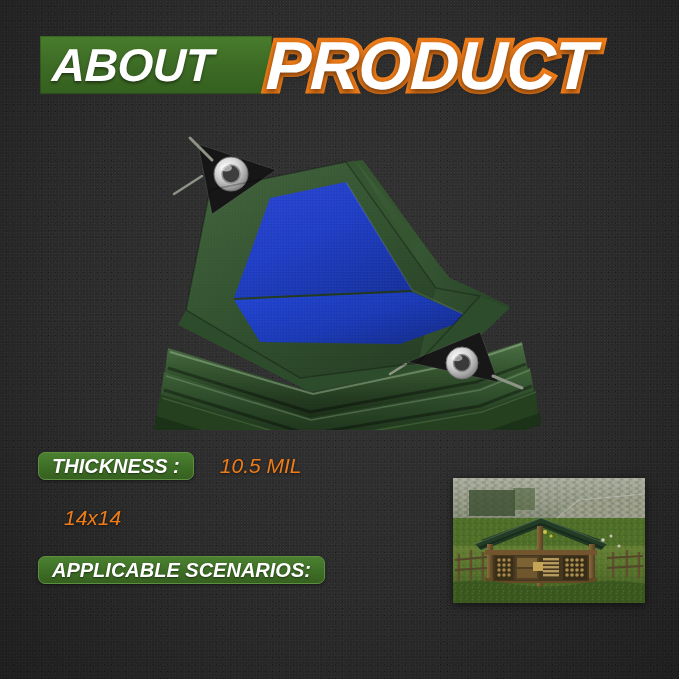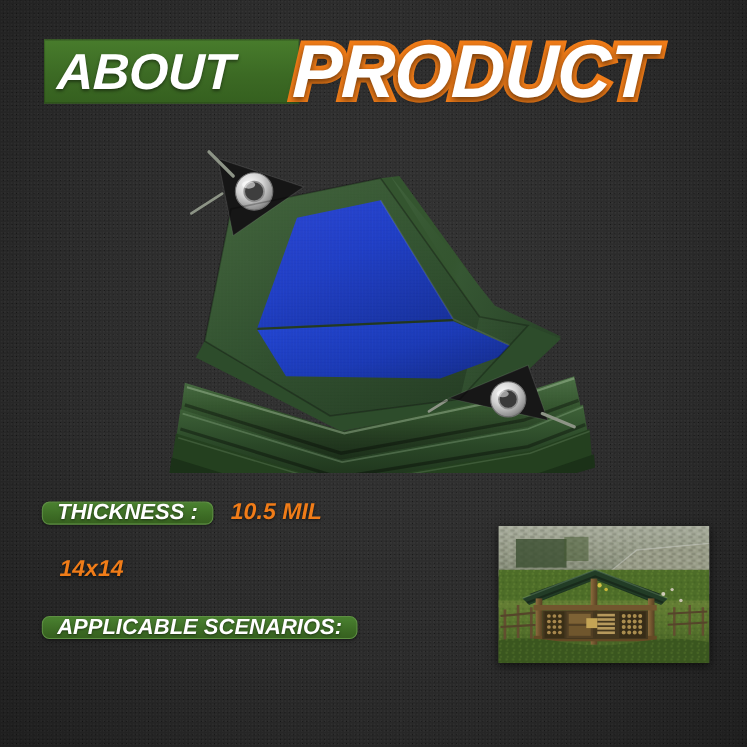--- a/index.html
+++ b/index.html
@@ -107,42 +107,42 @@
   }
   .spec-row {
     position: relative;
     height: 52px;
     display: flex;
     align-items: center;
   }
   .spec-pill {
     display: inline-flex;
     align-items: center;
-    height: 21px;
+    height: 28px;
     padding: 0 13px;
     border-radius: 7px;
     background: #3f7027;
     background-image: linear-gradient(180deg, #4a8130 0%, #3d6c25 60%, #36601f 100%);
     border: 1px solid #5d8f42;
     box-shadow: 0 1px 3px rgba(0,0,0,0.5);
     box-sizing: border-box;
   }
   .spec-label {
     font-size: 20px;
     font-weight: 900;
     font-style: italic;
     color: #ffffff;
     letter-spacing: 0px;
     white-space: nowrap;
     text-shadow: 0 1px 2px rgba(0,0,0,0.5);
   }
   .spec-value {
-    margin-left: 16px;
+    margin-left: 26px;
     font-size: 21px;
-    font-weight: 700;
+    font-weight: 400;
     font-style: italic;
     color: #f07c18;
     letter-spacing: 0px;
     white-space: nowrap;
     text-shadow: 0 1px 3px rgba(0,0,0,0.6);
   }
 
   
   #scenario-photo {
     position: absolute;

